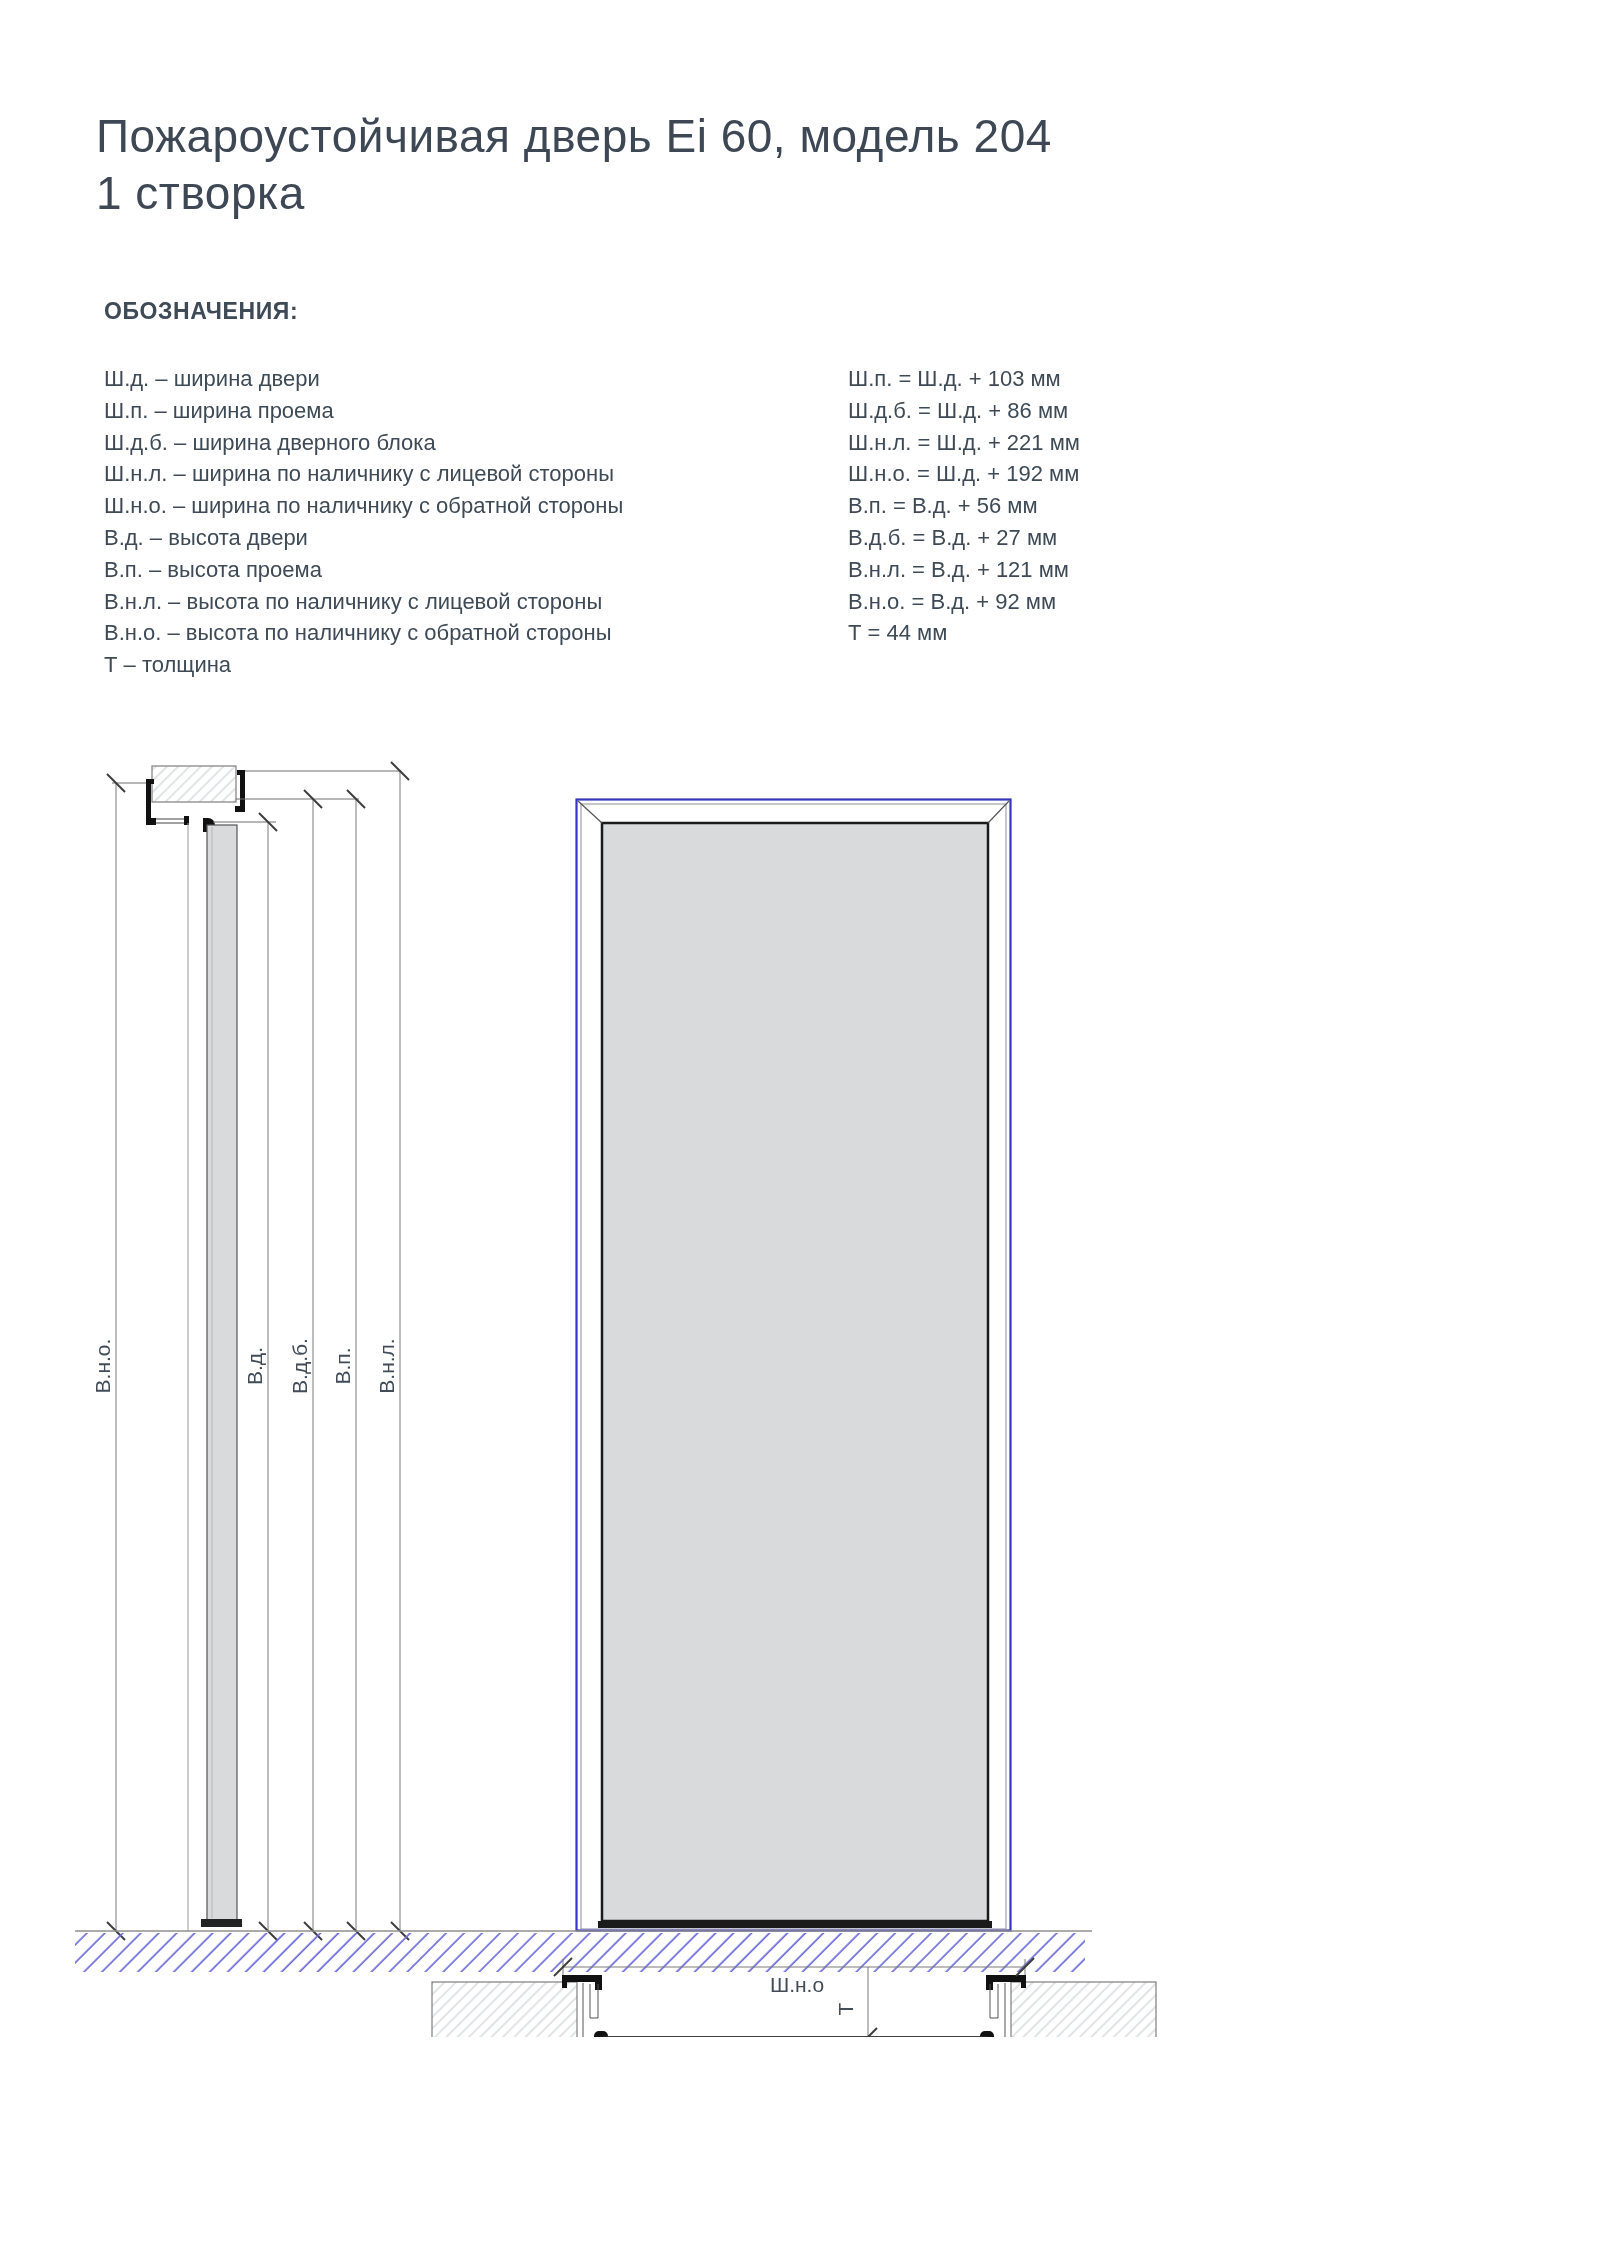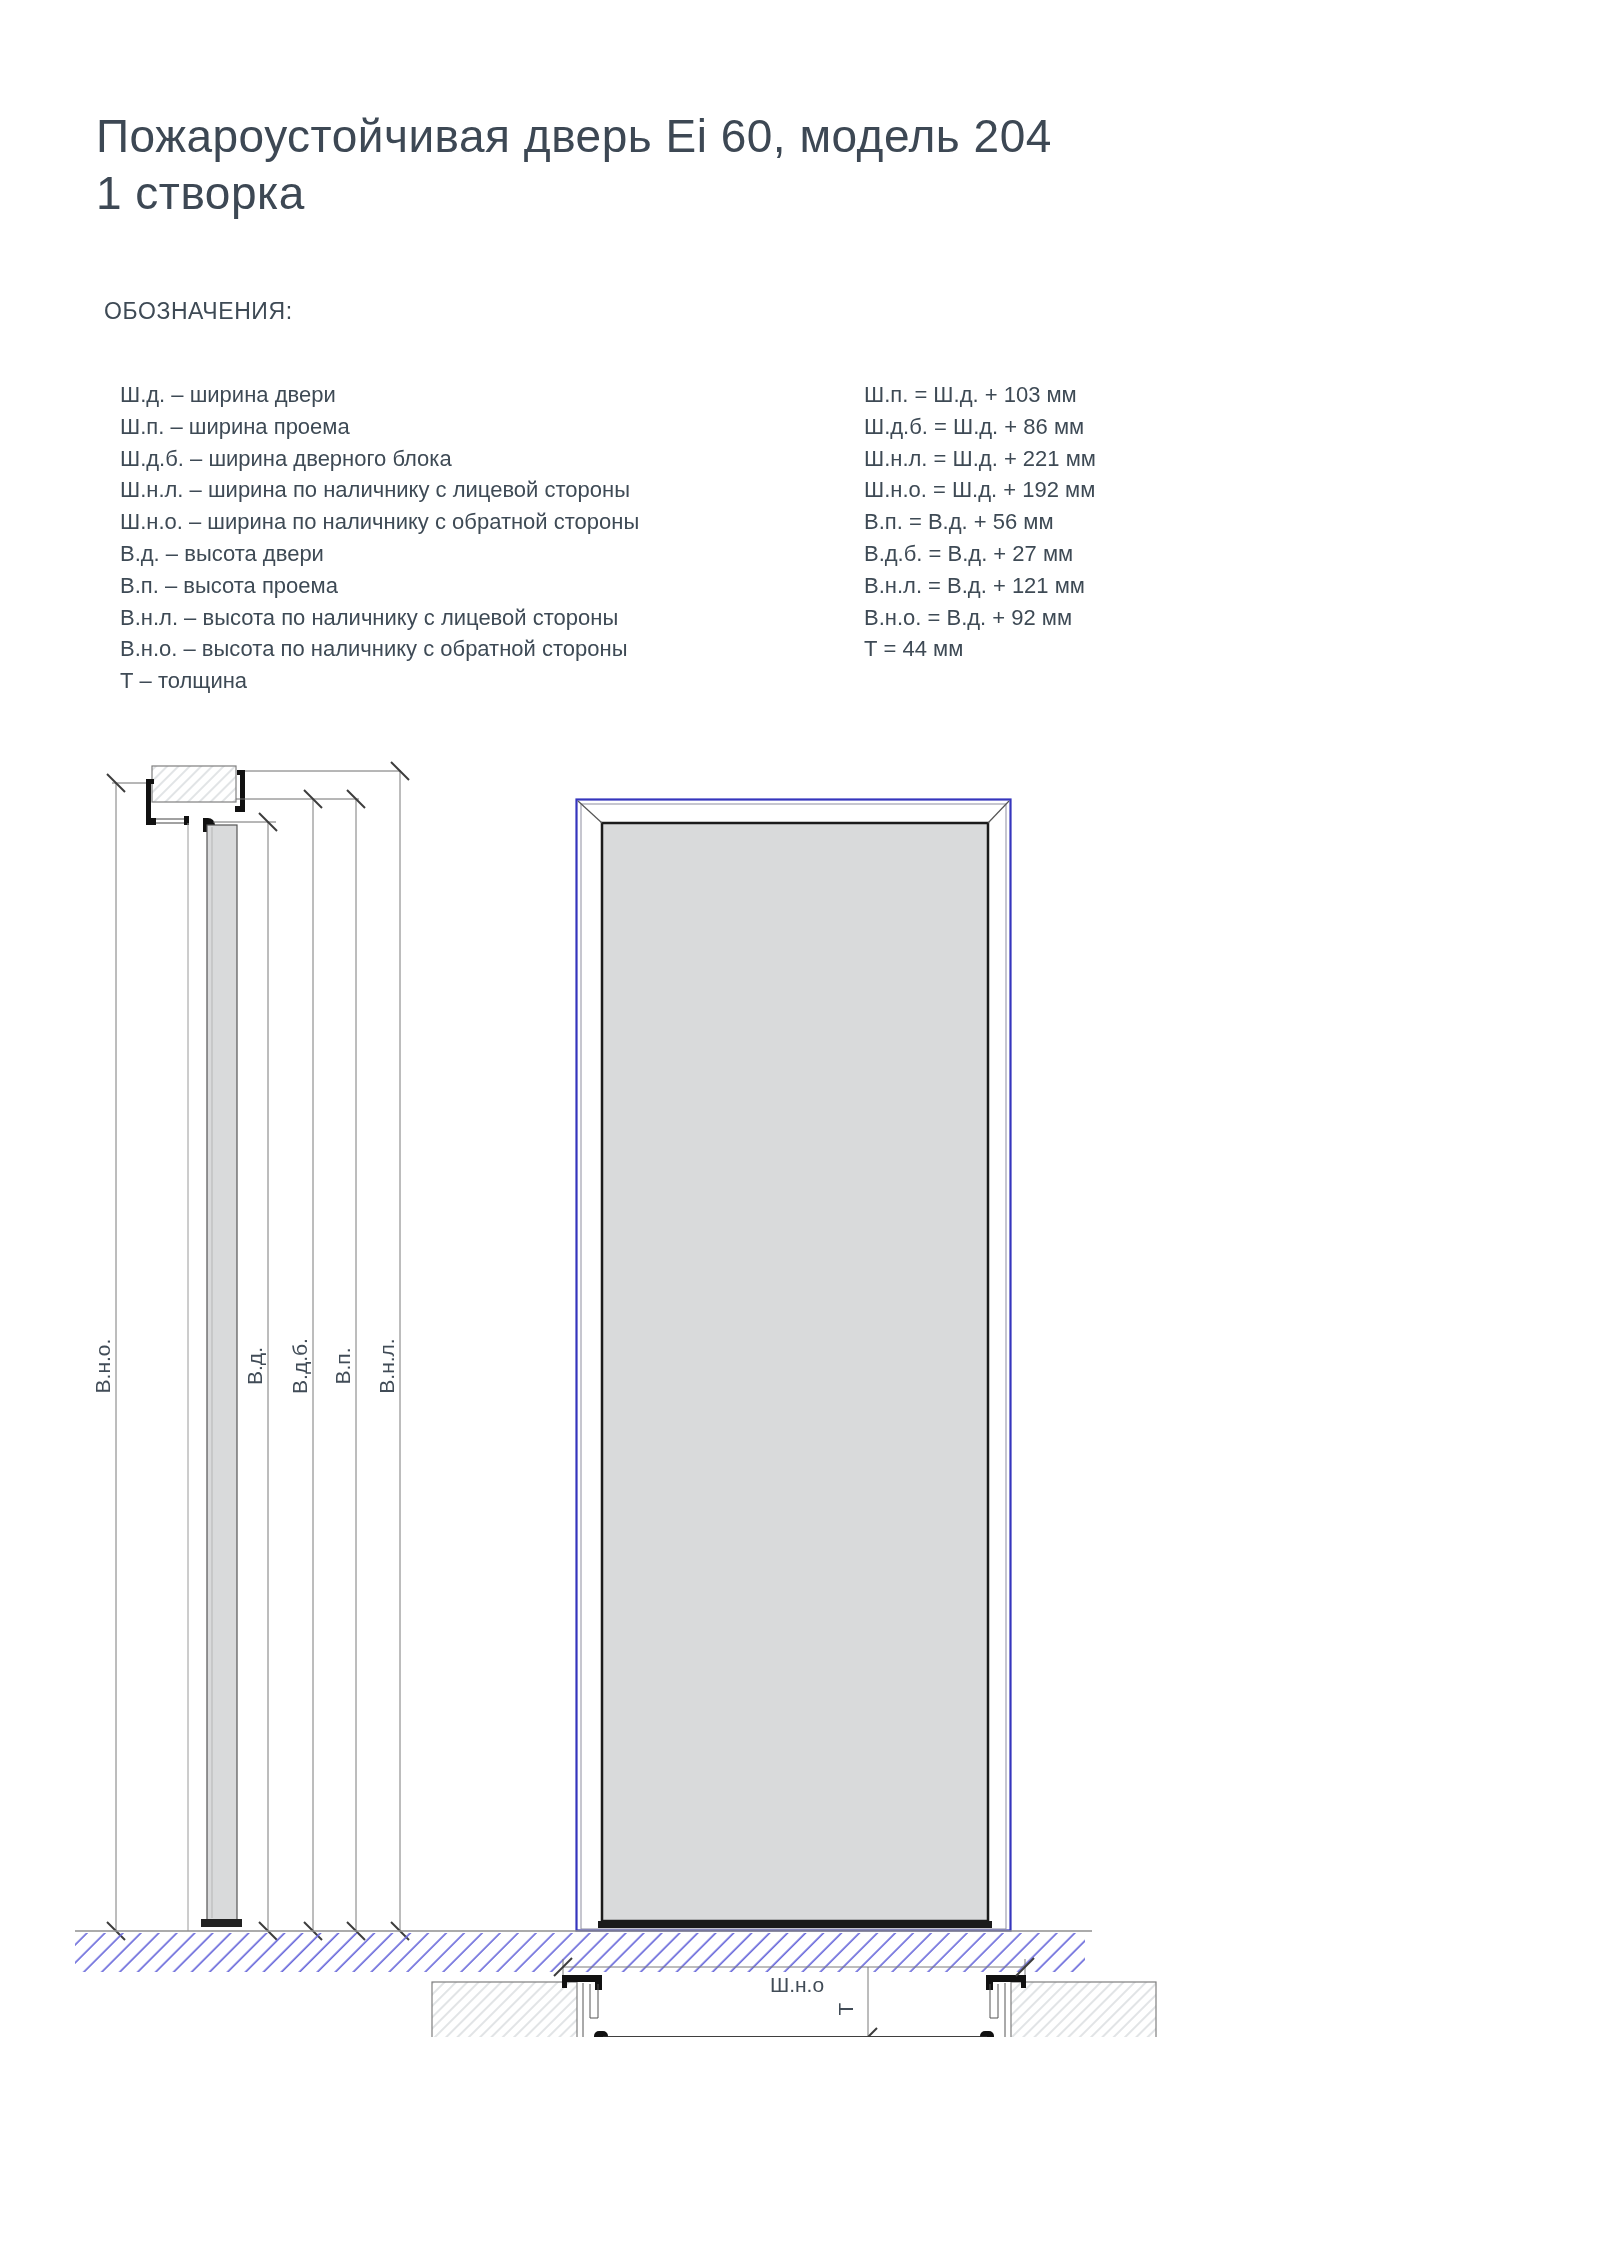--- a/index.html
+++ b/index.html
@@ -7,24 +7,24 @@
     position:relative; width:1600px; height:2037px; background:#ffffff;
     font-family:"Liberation Sans", sans-serif; color:#3e4a55; overflow:hidden;
   }
   .title {
     position:absolute; left:96px; top:108px;
     font-size:46px; line-height:57px; font-weight:400; letter-spacing:0.5px;
     color:#3d4854;
   }
   .legend-heading {
     position:absolute; left:104px; top:296px;
-    font-size:23px; line-height:30px; font-weight:400; letter-spacing:0.6px;
+    font-size:23px; line-height:30px; font-weight:700; letter-spacing:0.6px;
   }
   .legend-col {
-    position:absolute; top:363px; margin:16px; padding:0; list-style:none;
+    position:absolute; top:363px; margin:0; padding:0; list-style:none;
     font-size:22px; line-height:31.8px; font-weight:400;
   }
   .legend-col.left  { left:104px; }
   .legend-col.right { left:848px; }
   svg.drawing { position:absolute; left:0; top:0; }
   .dim-label { font-family:"Liberation Sans", sans-serif; font-size:21px; fill:#414c57; }
 </style>
 </head>
 <body>
 

